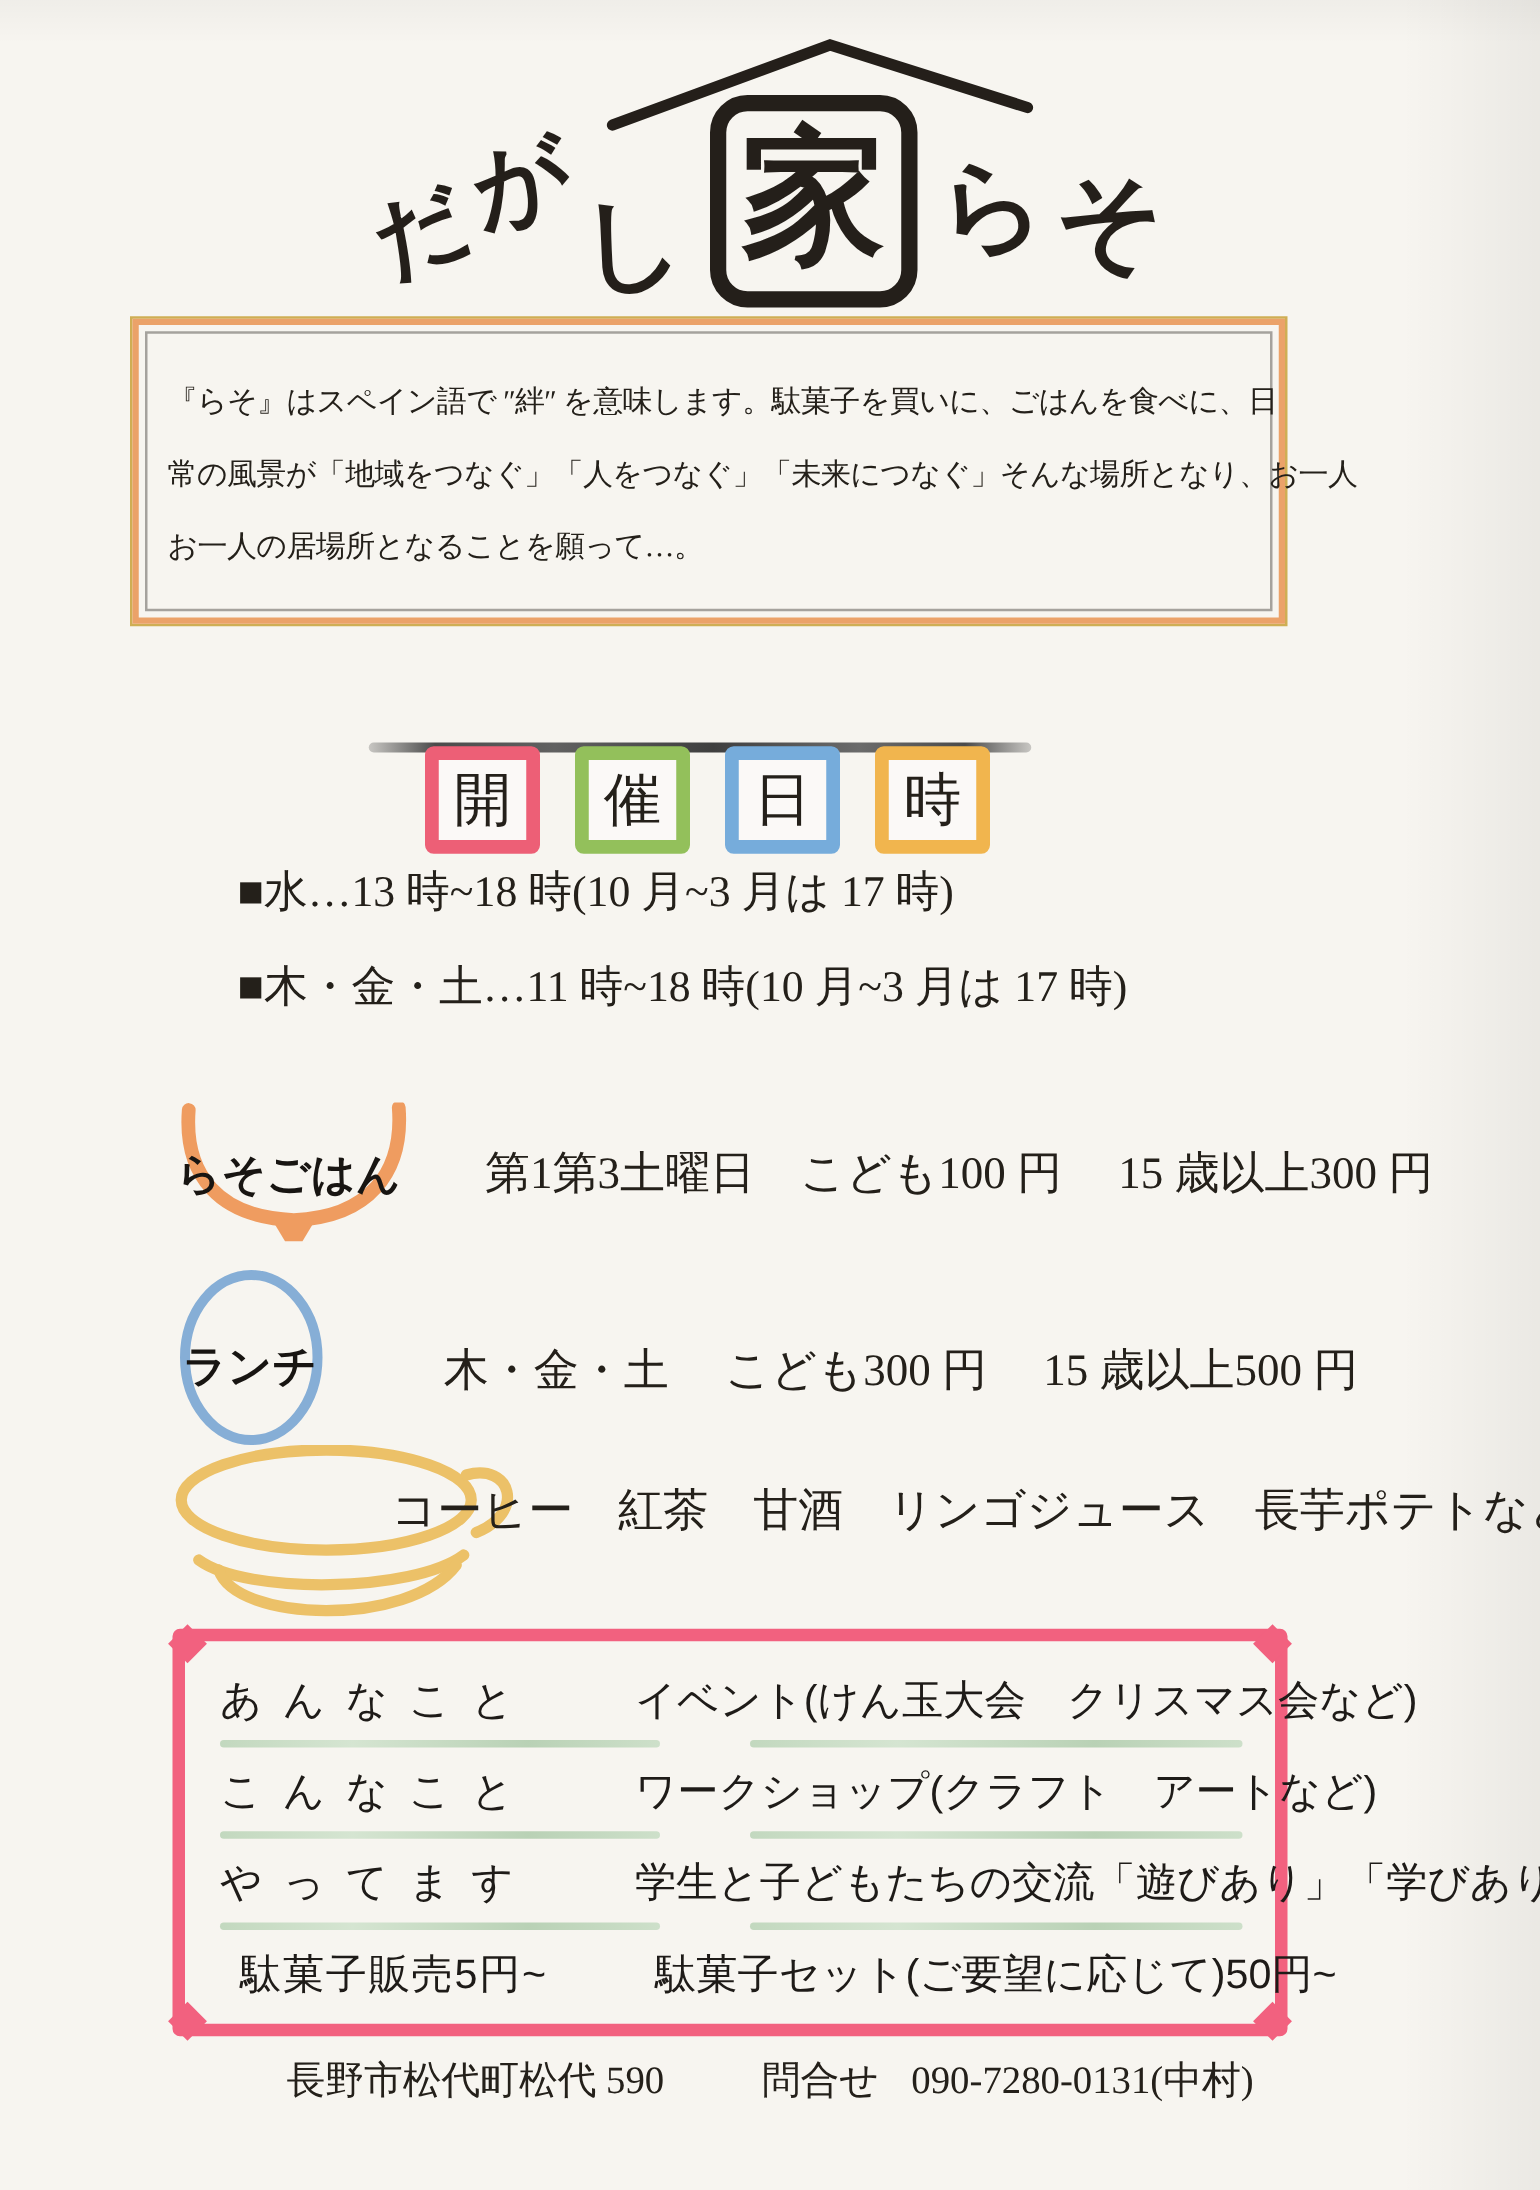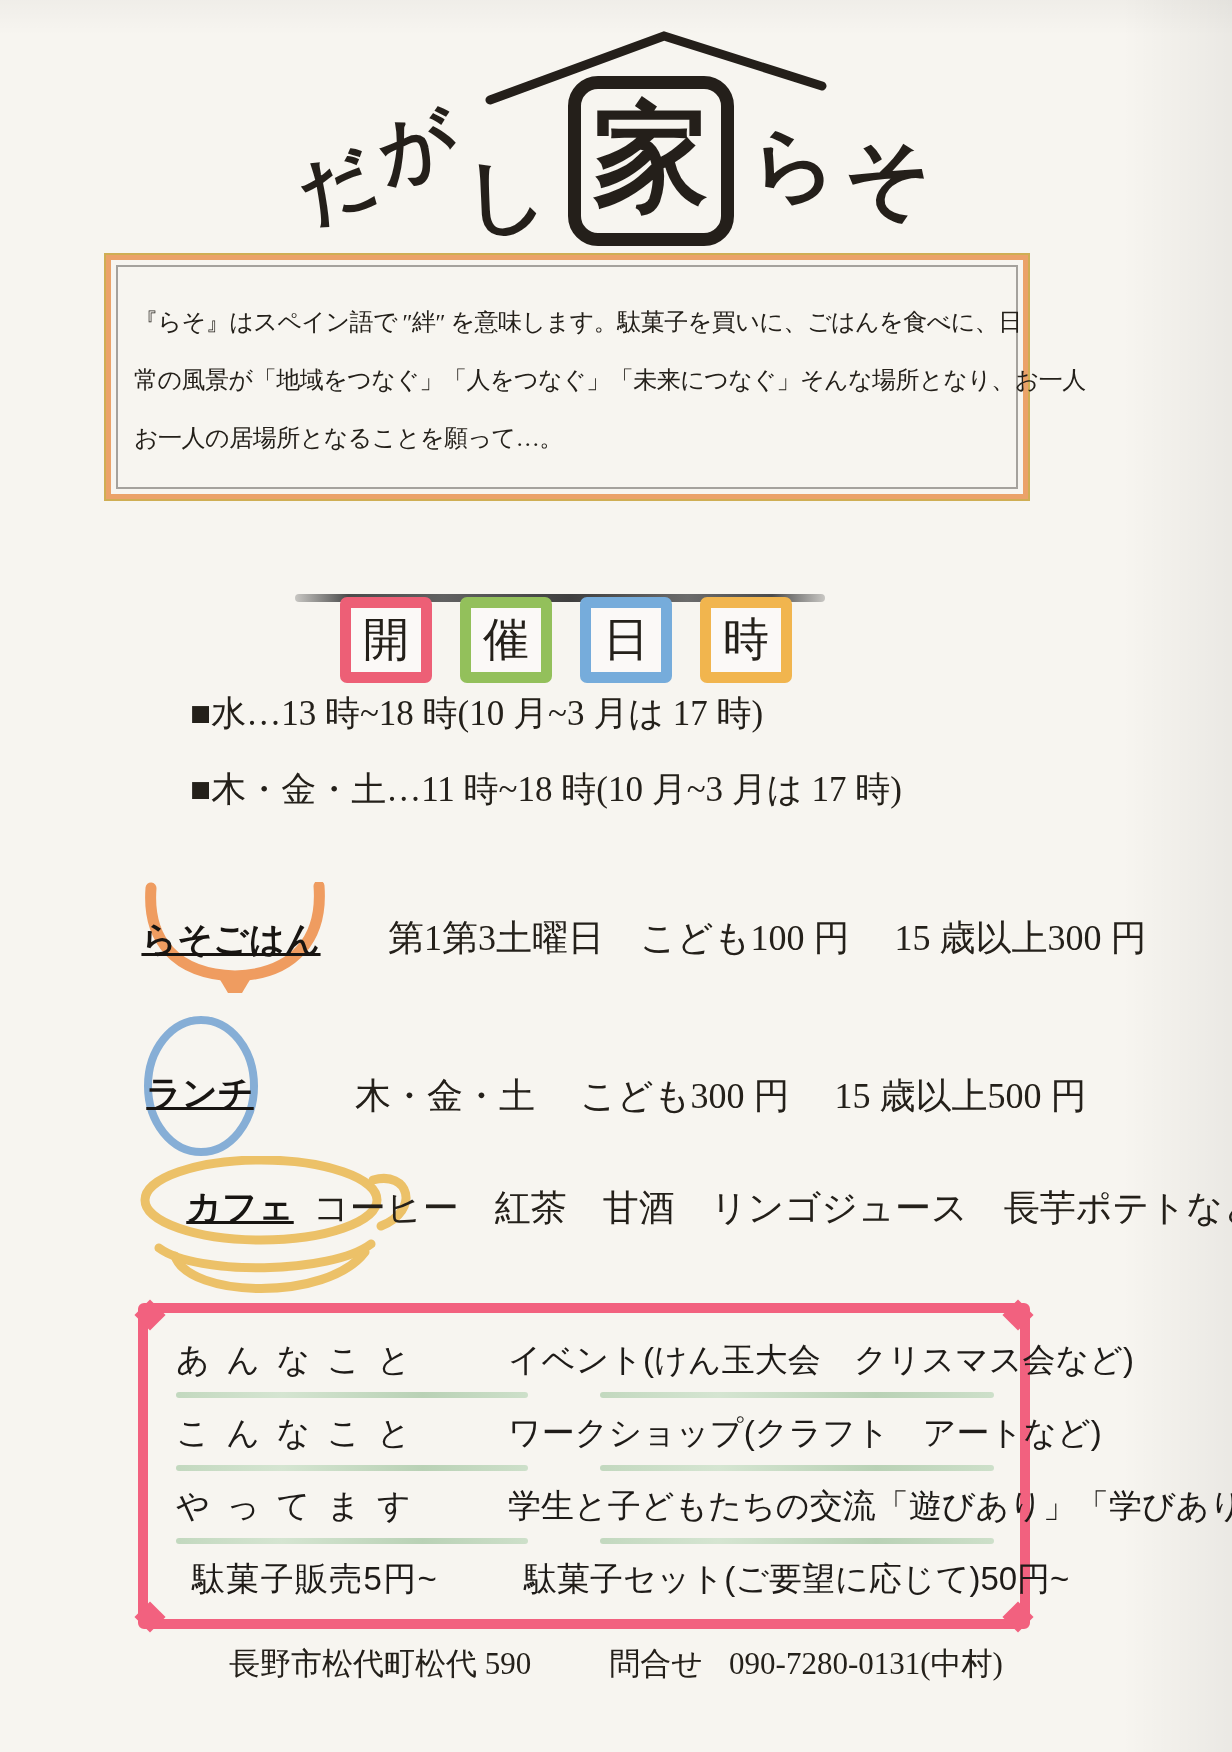--- a/index.html
+++ b/index.html
@@ -61,21 +61,21 @@
   
   .sched { position:absolute; left:190px; font-size:35px; white-space:nowrap; }
   .sched-1 { top:690px; }
   .sched-2 { top:766px; }
 
   
   .menu-row { position:absolute; }
   .menu-label {
     position:absolute; text-align:center; z-index:2;
     font-family:"Liberation Sans","DejaVu Sans",sans-serif;
-    font-size:35px; font-weight:600; color:#181512;text-decoration:underline;
+    font-size:35px; font-weight:600; color:#181512;
   }
   .menu-detail { position:absolute; font-size:36px; white-space:nowrap; }
   .row-gohan { top:882px; left:133px; width:1000px; height:112px; }
   .row-gohan .micon   { position:absolute; left:6px; top:0; }
   .row-gohan .menu-label  { left:0; top:34px; width:196px; }
   .row-gohan .menu-detail { left:255px; top:32px; }
   .row-lunch { top:1012px; left:140px; width:1000px; height:148px; }
   .row-lunch .micon   { position:absolute; left:0; top:0; }
   .row-lunch .menu-label  { left:0; top:58px; width:120px; }
   .row-lunch .menu-detail { left:215px; top:60px; }
@@ -173,21 +173,20 @@
     <span class="menu-detail">木・金・土　 こども300 円　 15 歳以上500 円</span>
   </div>
 
   <div class="menu-row row-cafe">
     <svg class="micon" width="300" height="148" viewBox="0 0 300 148">
       <ellipse cx="128" cy="44" rx="116" ry="40" fill="none" stroke="#ecc168" stroke-width="9" stroke-linecap="round"></ellipse>
       <path d="M240,24 C276,14 288,54 248,70" fill="none" stroke="#ecc168" stroke-width="9" stroke-linecap="round"></path>
       <path d="M26,92 C64,120 198,118 238,88" fill="none" stroke="#ecc168" stroke-width="9" stroke-linecap="round"></path>
       <path d="M42,100 C56,142 194,146 232,96" fill="none" stroke="#ecc168" stroke-width="9" stroke-linecap="round"></path>
     </svg>
-    <span class="menu-label">カフェ</span>
     <span class="menu-detail">コーヒー　紅茶　甘酒　リンゴジュース　長芋ポテトなど 100 円~</span>
   </div>
 
   <div class="acts">
     <div class="corner c-tl"></div>
     <div class="corner c-tr"></div>
     <div class="corner c-bl"></div>
     <div class="corner c-br"></div>
 
     <div class="act-row">

